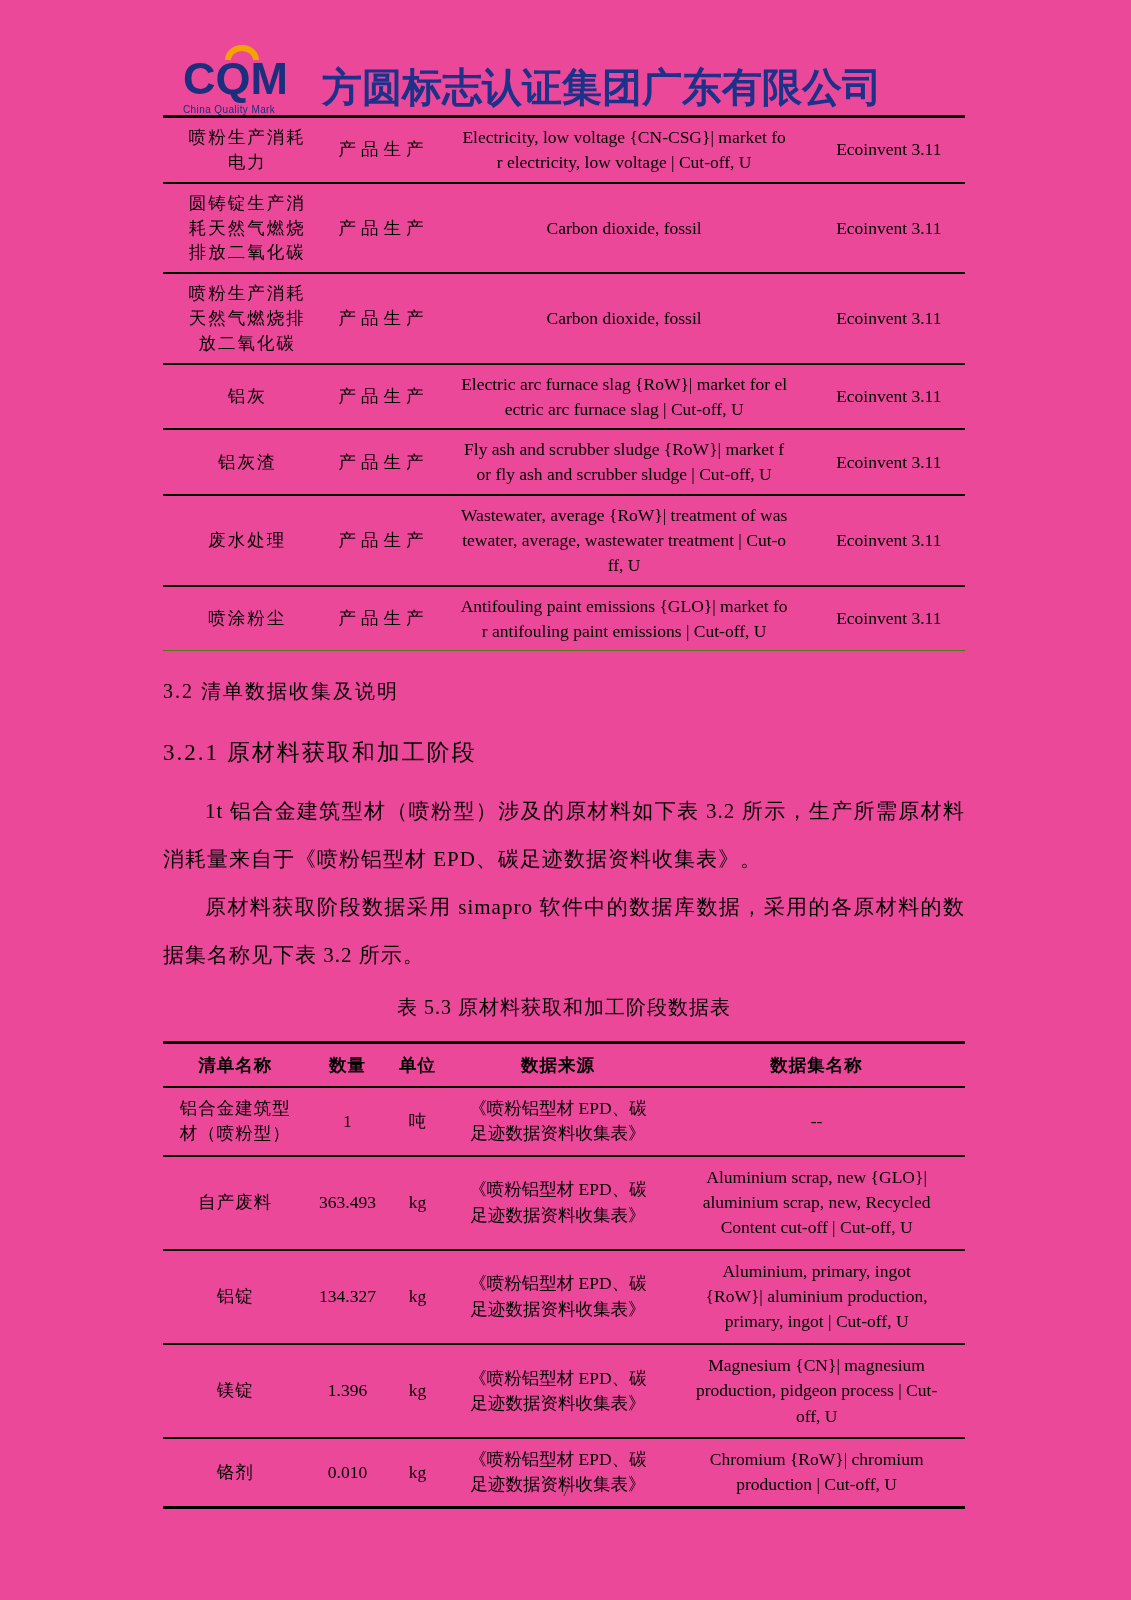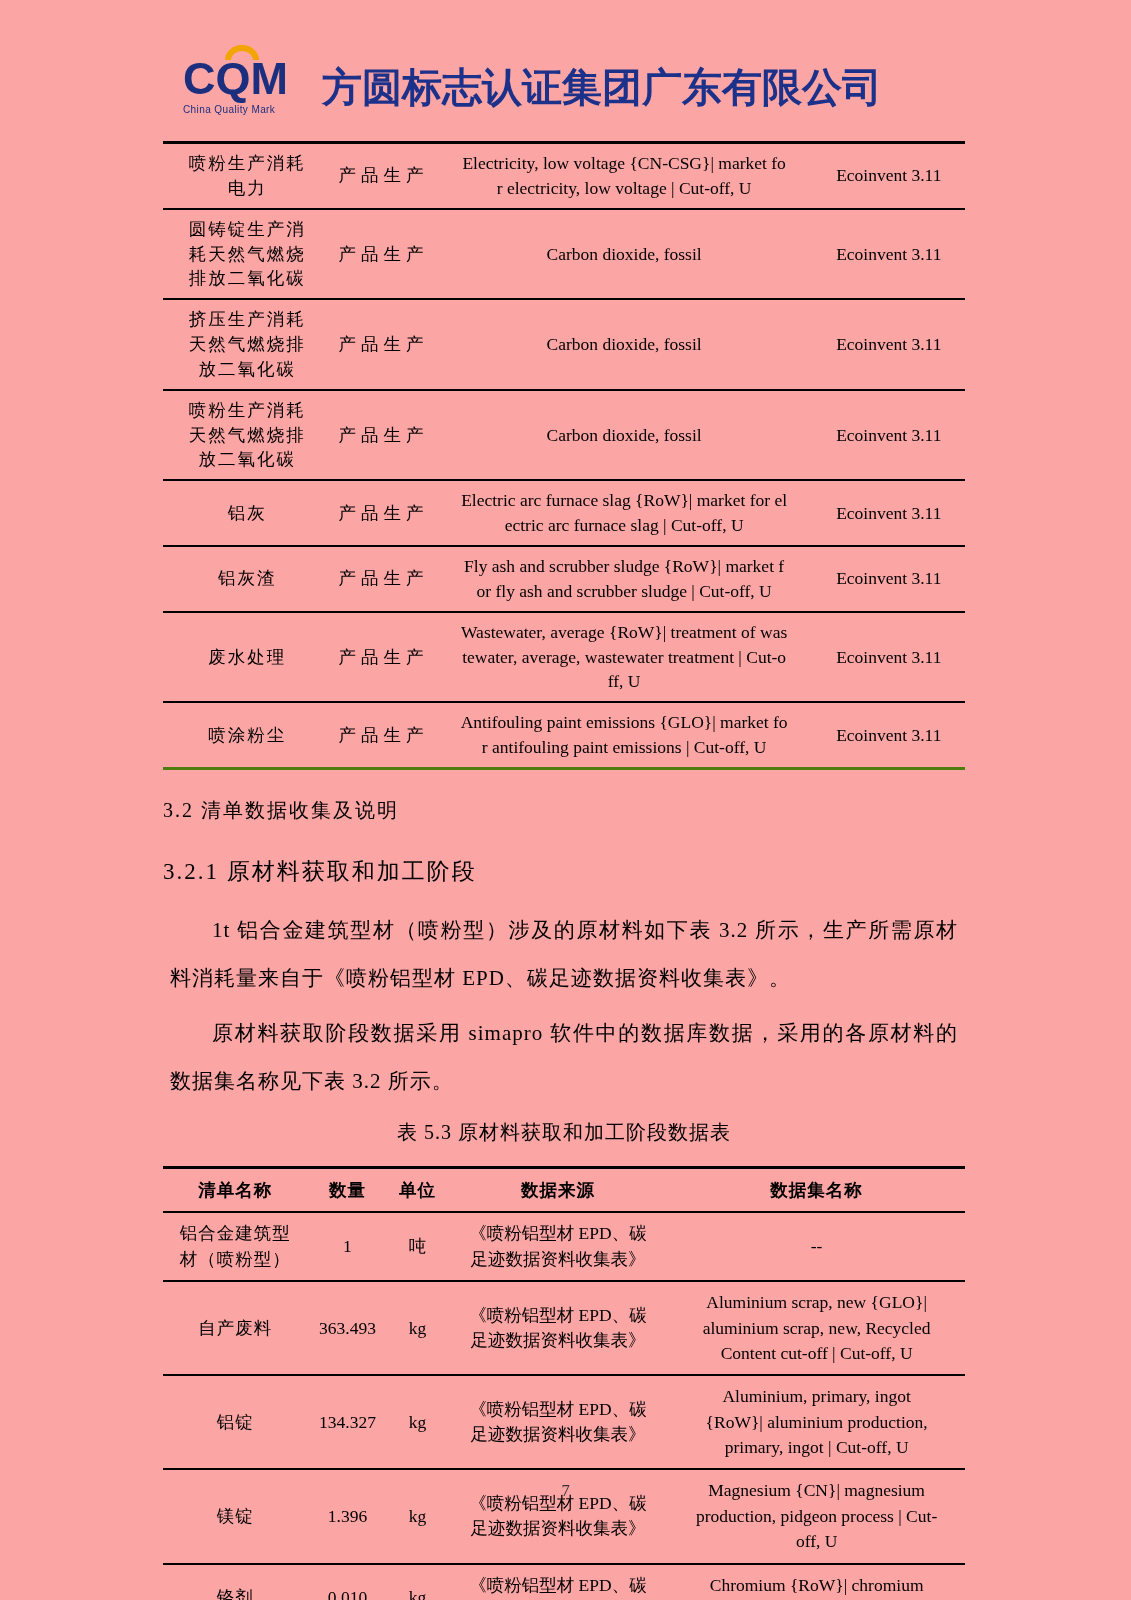--- a/index.html
+++ b/index.html
@@ -1,21 +1,21 @@
 <!DOCTYPE html>
 <html><head>
 <meta charset="utf-8">
 <style>
   * { box-sizing: border-box; }
   html,body { margin:0; padding:0; background:#ffffff; }
   .page {
     position: relative;
     width: 1131px; height: 1600px;
     margin: 0 auto;
-    background: #fca5a5;
+    background: #ec4899;
     font-family: "Liberation Serif", "DejaVu Serif", serif;
     color: #000;
     overflow: hidden;
   }
   .content { width: 802px; margin-left: 163px; }
 
   
   .header { margin: 56px 0 0 183px; display: flex; align-items: flex-start; }
   .logo-mark { position: relative; width: 125px; }
   .logo-cqm {
@@ -37,39 +37,39 @@
   .company-name {
     font-family: "Liberation Sans", "DejaVu Sans", sans-serif;
     font-weight: bold; font-size: 40px; color: #1c318a;
     margin: 4px 0 0 14px; white-space: nowrap;
   }
 
   
   table { border-collapse: collapse; width: 802px; table-layout: fixed; }
   td, th { text-align: center; vertical-align: middle; white-space: pre-line; }
 
-  .t1 { margin-top: 26px; border-top: 3px solid #000; border-bottom: 3px solid #4d7c0f; }
+  .t1 { margin-top: 0; border-top: 3px solid #000; border-bottom: 1px solid #4d7c0f; }
   .t1 td { border-bottom: 2px solid #000; padding: 7px 4px; font-size: 17.5px; line-height: 1.42; }
   .t1 tr:last-child td { border-bottom: none; }
   .t1 .c-name  { letter-spacing: 2px; }
   .t1 .c-stage { letter-spacing: 5px; }
 
   .t2 { margin-top: 20px; border-top: 3px solid #000; border-bottom: 3px solid #000; }
   .t2 th { border-bottom: 2.4px solid #000; padding: 9px 2px; font-size: 17.5px; font-weight: bold; letter-spacing: 1px; }
   .t2 td { border-bottom: 2px solid #000; padding: 8px 3px; font-size: 17.5px; line-height: 1.45; }
   .t2 tr:last-child td { border-bottom: none; }
   .t2 .c-name { letter-spacing: 1px; margin-top: 20px; }
 
   
   .h2 { font-size: 20px; font-weight: normal; margin: 27px 0 0 0; letter-spacing: 2px; }
   .h3 { font-size: 23px; font-weight: normal; margin: 32px 0 0 0; letter-spacing: 2px; }
   .paras { margin-top: 20px; }
   .para {
     font-size: 21px; line-height: 2.28; text-align: justify;
-    text-indent: 2em; margin: 7px; letter-spacing: 1px;
+    text-indent: 2em; margin: 0; letter-spacing: 1px;
   }
   .caption { text-align: center; font-size: 20px; margin-top: 14px; letter-spacing: 1px; }
   .page-number {
     position: absolute; top: 1481px; left: 0; width: 100%;
     text-align: center; font-size: 16.5px; color: #333;
   }
 </style>
 </head>
 <body>
 
@@ -99,28 +99,20 @@
 电力</td>
           <td class="c-stage">产品生产</td>
           <td>Electricity, low voltage {CN-CSG}| market fo
 r electricity, low voltage | Cut-off, U</td>
           <td>Ecoinvent 3.11</td>
         </tr>
         <tr>
           <td class="c-name">圆铸锭生产消
 耗天然气燃烧
 排放二氧化碳</td>
-          <td class="c-stage">产品生产</td>
-          <td>Carbon dioxide, fossil</td>
-          <td>Ecoinvent 3.11</td>
-        </tr>
-        <tr>
-          <td class="c-name">挤压生产消耗
-天然气燃烧排
-放二氧化碳</td>
           <td class="c-stage">产品生产</td>
           <td>Carbon dioxide, fossil</td>
           <td>Ecoinvent 3.11</td>
         </tr>
         <tr>
           <td class="c-name">喷粉生产消耗
 天然气燃烧排
 放二氧化碳</td>
           <td class="c-stage">产品生产</td>
           <td>Carbon dioxide, fossil</td>

